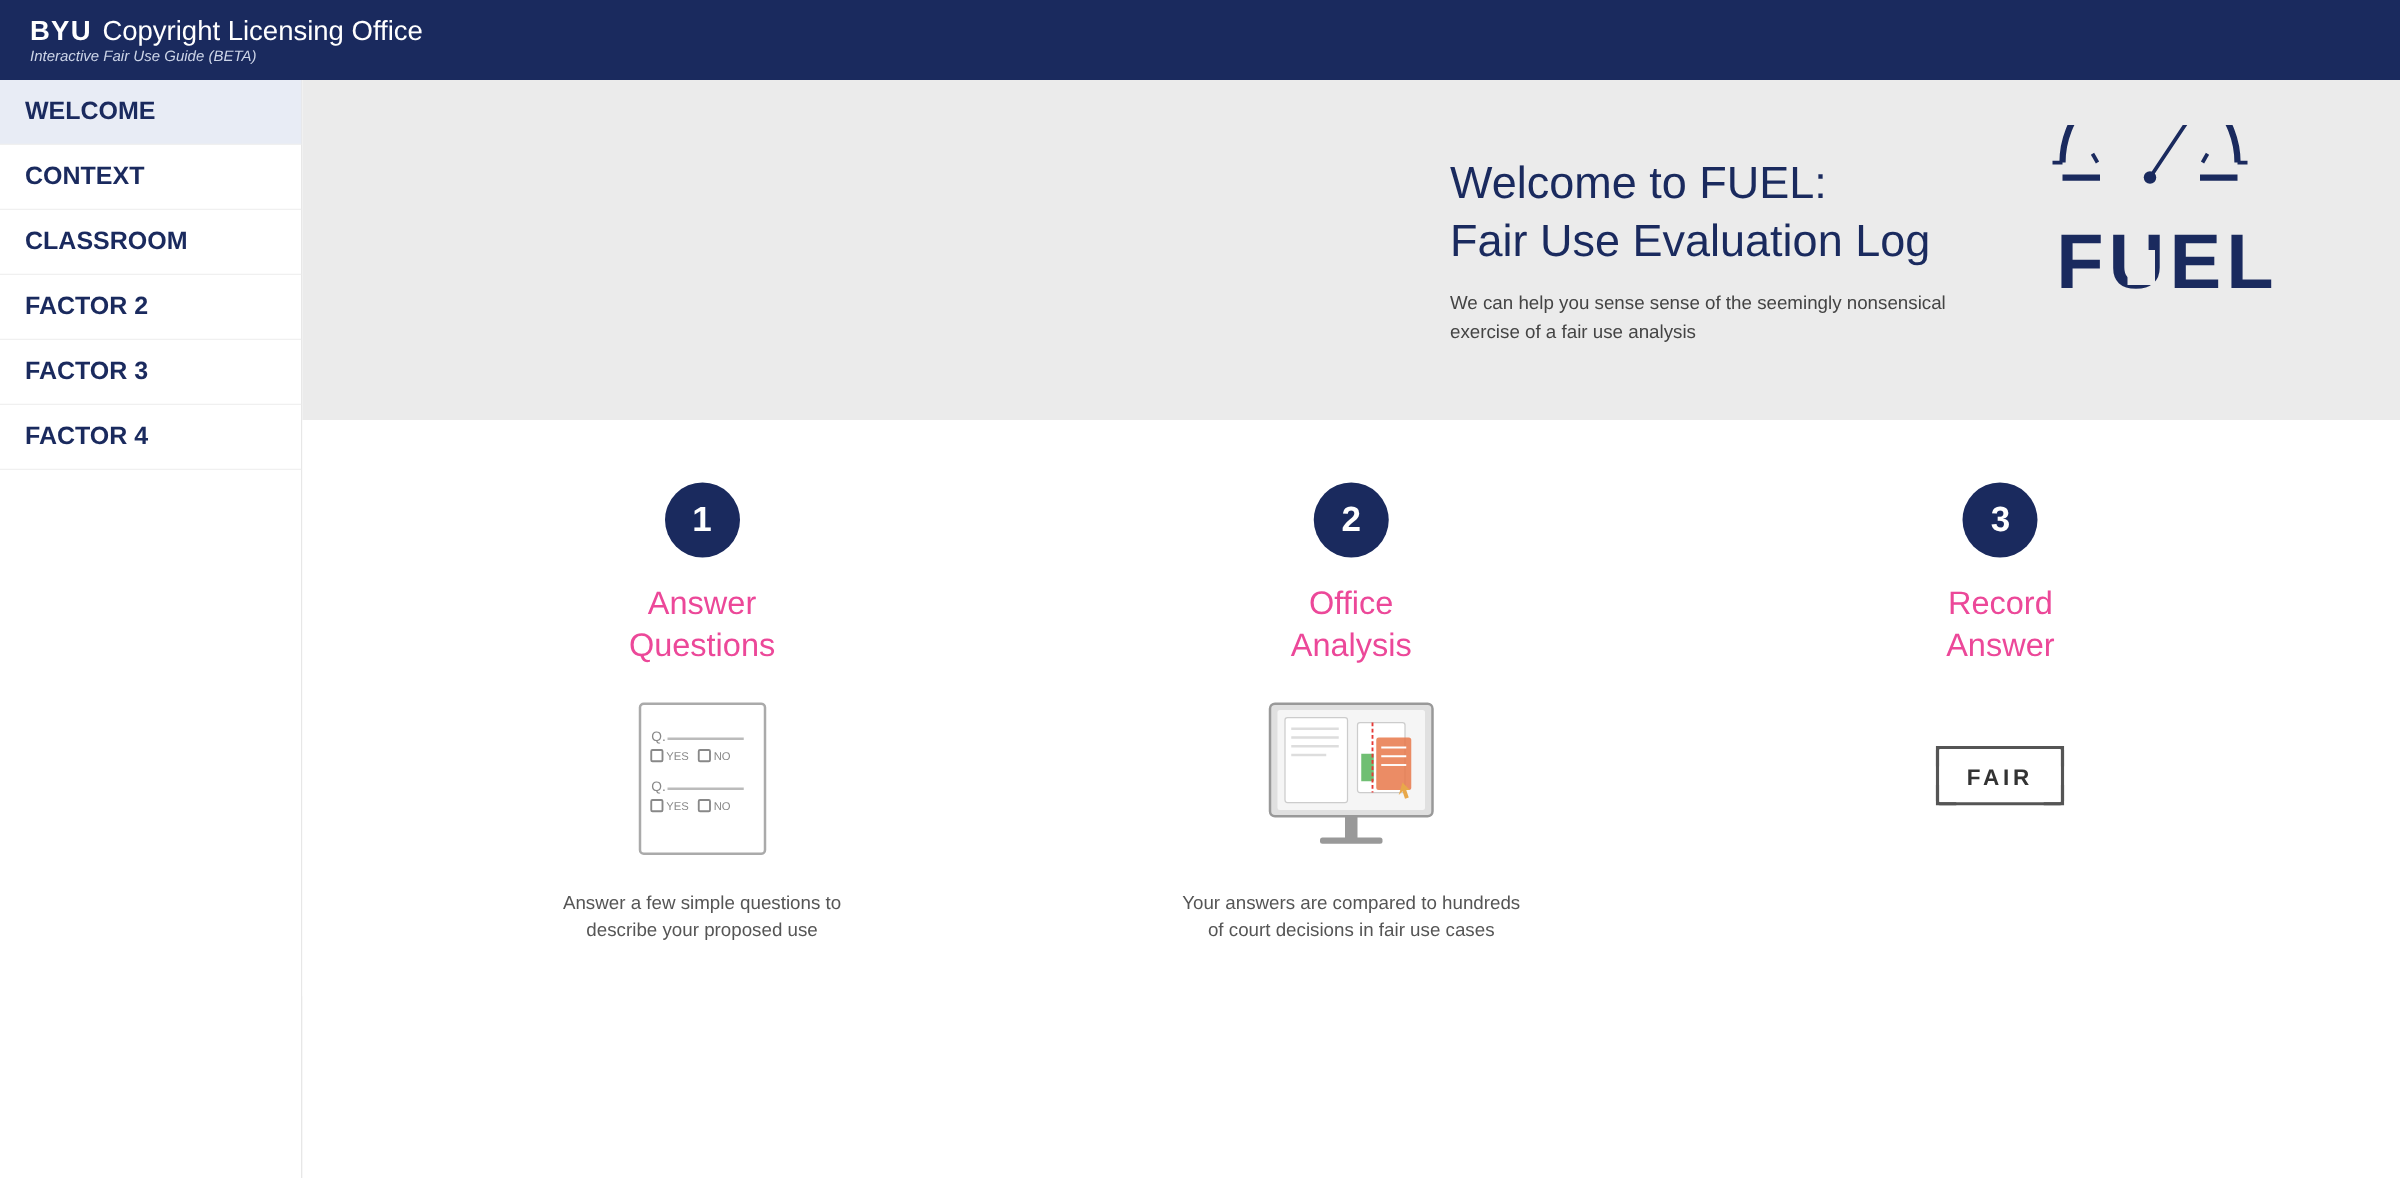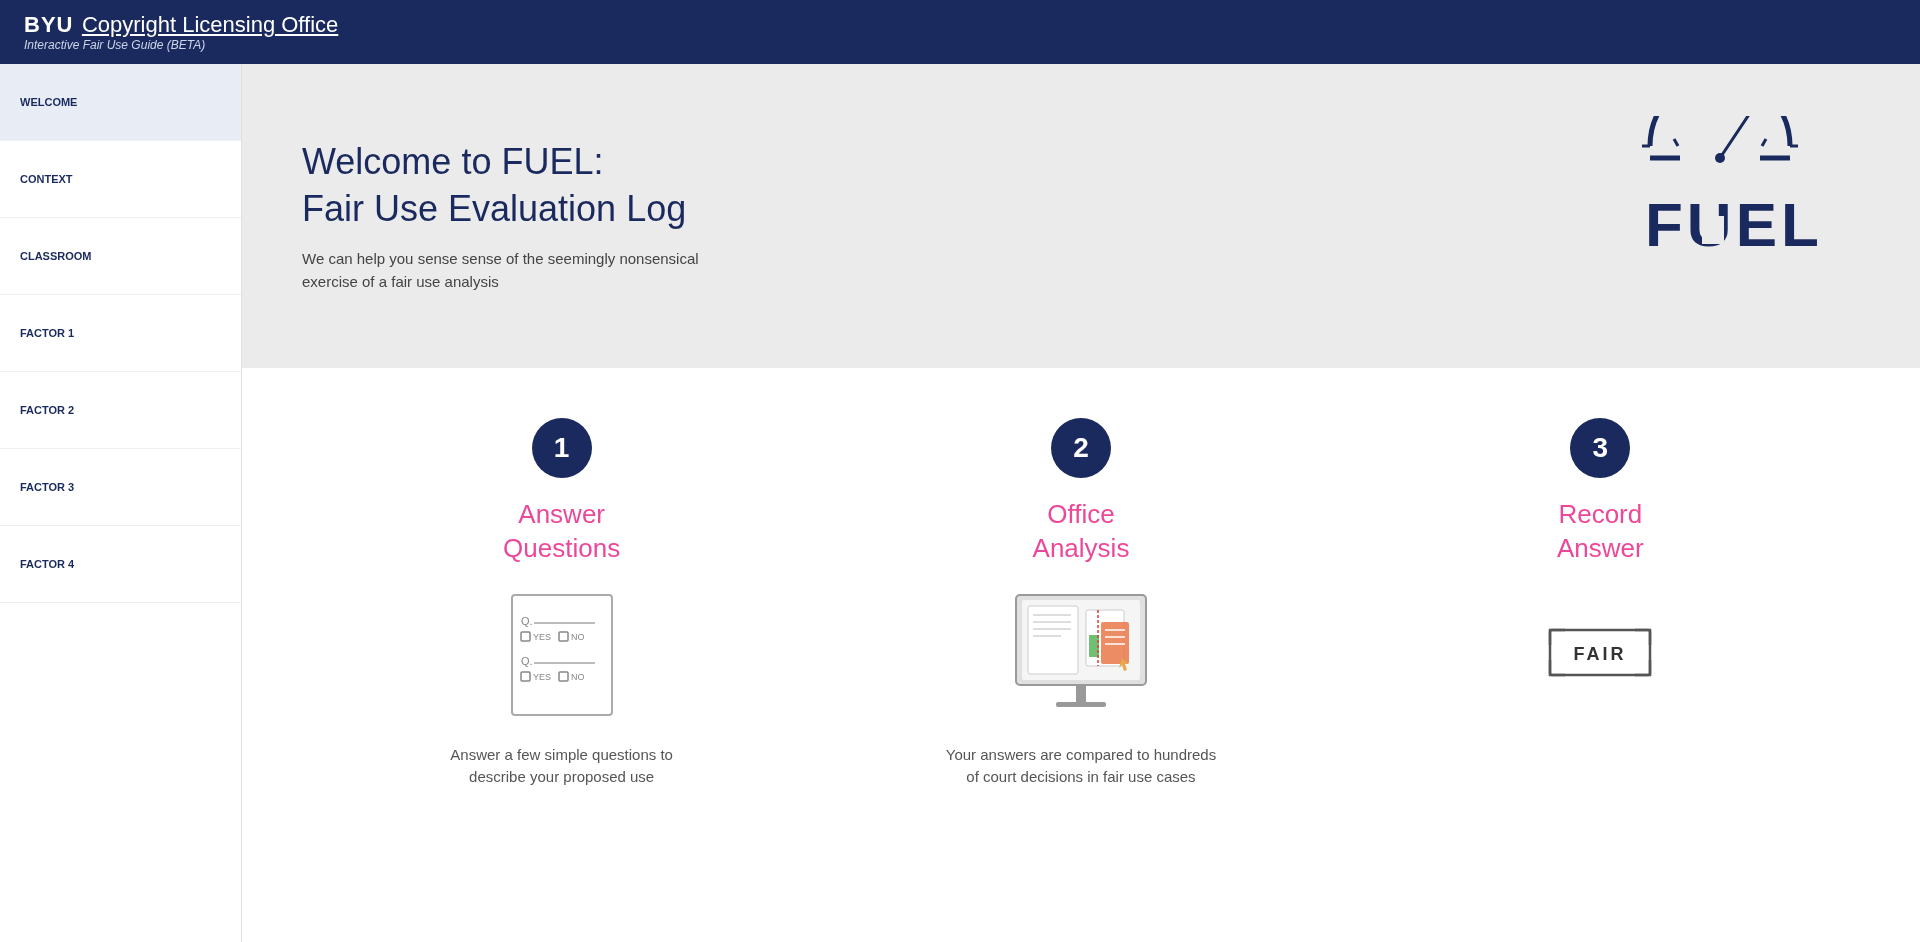--- a/index.html
+++ b/index.html
@@ -15,21 +15,20 @@
     #header .byu-bold {
       font-weight: 900;
       font-size: 22px;
       color: #fff;
       letter-spacing: 1px;
     }
     #header .byu-title {
       font-size: 22px;
       color: #fff;
       margin-left: 4px;
-      text-decoration: underline;
     }
     #header .subtitle {
       font-size: 12px;
       color: #cdd5e8;
       font-style: italic;
       display: block;
     }
     #header-text { display: flex; flex-direction: column; }
 
     
@@ -41,46 +40,46 @@
     
     #sidebar {
       width: 242px;
       min-width: 242px;
       background: #fff;
       border-right: 1px solid #e0e0e0;
       padding-top: 0;
     }
     .nav-item {
       display: block;
-      padding: 32px 20px;
+      padding: 14px 20px;
       color: #1a2a5e;
-      font-size: 11px;
+      font-size: 20px;
       font-weight: 600;
       text-decoration: none;
       cursor: pointer;
       border-bottom: 1px solid #f0f0f0;
     }
     .nav-item.active {
       background: #e8ecf5;
       color: #1a2a5e;
     }
 
     
     #main {
       flex: 1;
       background: #fff;
     }
 
     
     #hero {
       background: #ebebeb;
-      padding: 52px 60px;
-      display: flex;
-      align-items: center;
-      justify-content: space-between;
+      padding: 36px 60px;
+      display: flex;
+      align-items: center;
+      justify-content: flex-end;
       min-height: 220px;
     }
     #hero-text h1 {
       font-size: 36px;
       color: #1a2a5e;
       font-weight: 400;
       line-height: 1.3;
       margin-bottom: 16px;
     }
     #hero-text p {
@@ -159,21 +158,20 @@
     <span class="subtitle">Interactive Fair Use Guide (BETA)</span>
   </div>
 </div>
 
 <div id="layout">
 
   <nav id="sidebar">
     <a class="nav-item active">WELCOME</a>
     <a class="nav-item">CONTEXT</a>
     <a class="nav-item">CLASSROOM</a>
-    <a class="nav-item">FACTOR 1</a>
     <a class="nav-item">FACTOR 2</a>
     <a class="nav-item">FACTOR 3</a>
     <a class="nav-item">FACTOR 4</a>
   </nav>
 
   <main id="main">
 
     <section id="hero">
       <div id="hero-text">
         <h1>

